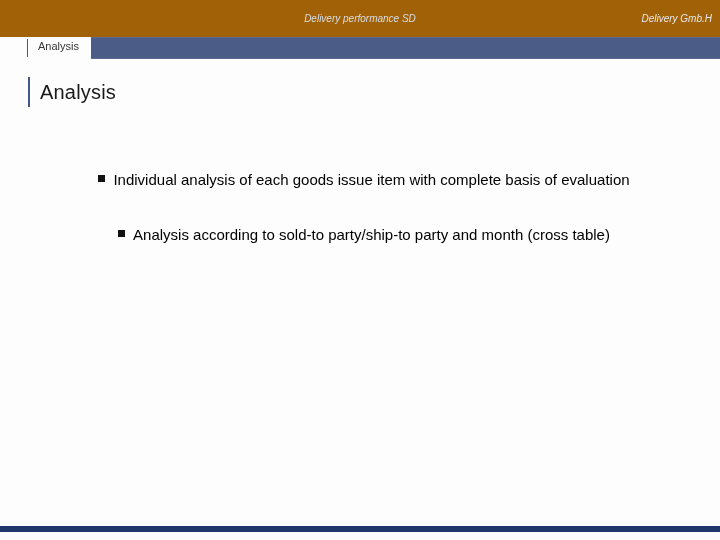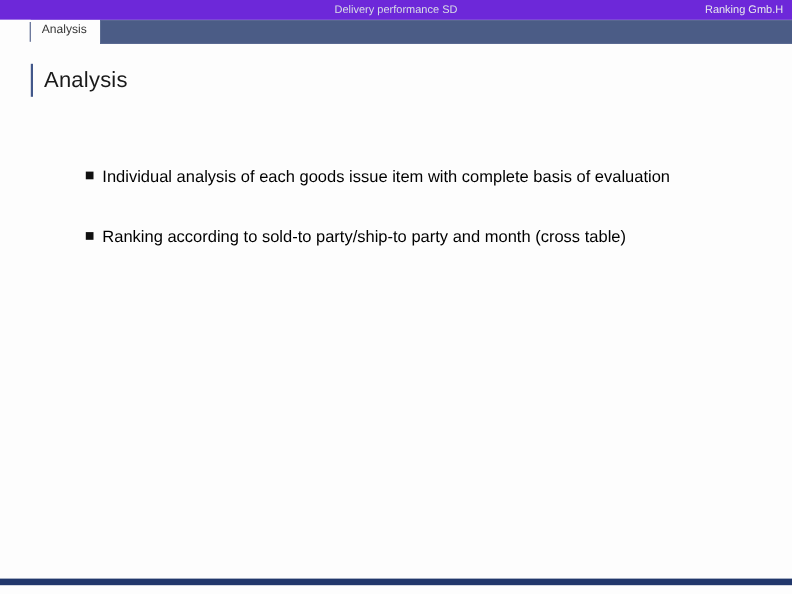--- a/index.html
+++ b/index.html
@@ -1,24 +1,25 @@
 <!DOCTYPE html>
 <html><head>
 <meta charset="utf-8">
 <style>
   * { margin: 0; padding: 0; box-sizing: border-box; }
   html, body { width: 720px; height: 540px; font-family: Verdana, Arial, sans-serif; background: #fdfdfd; overflow: hidden; }
 
   .top-bar {
     width: 100%;
-    height: 18px;
-    background: #6d28d9;
+    height: 37px;
+    background: #a16207;
     display: flex;
     align-items: center;
     position: relative;
+    font-style: italic;
   }
   .top-bar .title {
     position: absolute;
     left: 50%;
     transform: translateX(-50%);
     color: #d8dde6;
     font-size: 10px;
   }
   .top-bar .brand {
     position: absolute;
@@ -81,20 +82,21 @@
 
   .content {
     margin-top: 62px;
     margin-left: 78px;
     margin-right: 70px;
   }
   .bullet-item {
     display: flex;
     align-items: flex-start;
     margin-bottom: 34px;
+    justify-content: center;
   }
   .bullet-item .sq {
     width: 7px;
     height: 7px;
     background: #111;
     margin-top: 6px;
     margin-right: 8px;
     flex: none;
   }
   .bullet-item .txt {
@@ -110,38 +112,38 @@
     width: 100%;
     height: 6px;
     background: #21376b;
   }
 </style>
 </head>
 <body>
 
 <div class="top-bar">
   <span class="title">Delivery performance SD</span>
-  <span class="brand">Ranking Gmb.H</span>
+  <span class="brand">Delivery Gmb.H</span>
 </div>
 
 <div class="tab-row">
   <div class="left-pad"></div>
   <div class="tab">Analysis</div>
   <div class="tab-rest"></div>
 </div>
 
 <div class="heading-block">
   <div class="rule"></div>
   <h1>Analysis</h1>
 </div>
 
 <div class="content">
   <div class="bullet-item">
     <div class="sq"></div>
     <div class="txt">Individual analysis of each goods issue item with complete basis of evaluation</div>
   </div>
   <div class="bullet-item">
     <div class="sq"></div>
-    <div class="txt">Ranking according to sold-to party/ship-to party and month (cross table)</div>
+    <div class="txt">Analysis according to sold-to party/ship-to party and month (cross table)</div>
   </div>
 </div>
 
 <div class="footer-bar"></div>
 
 </body></html>

